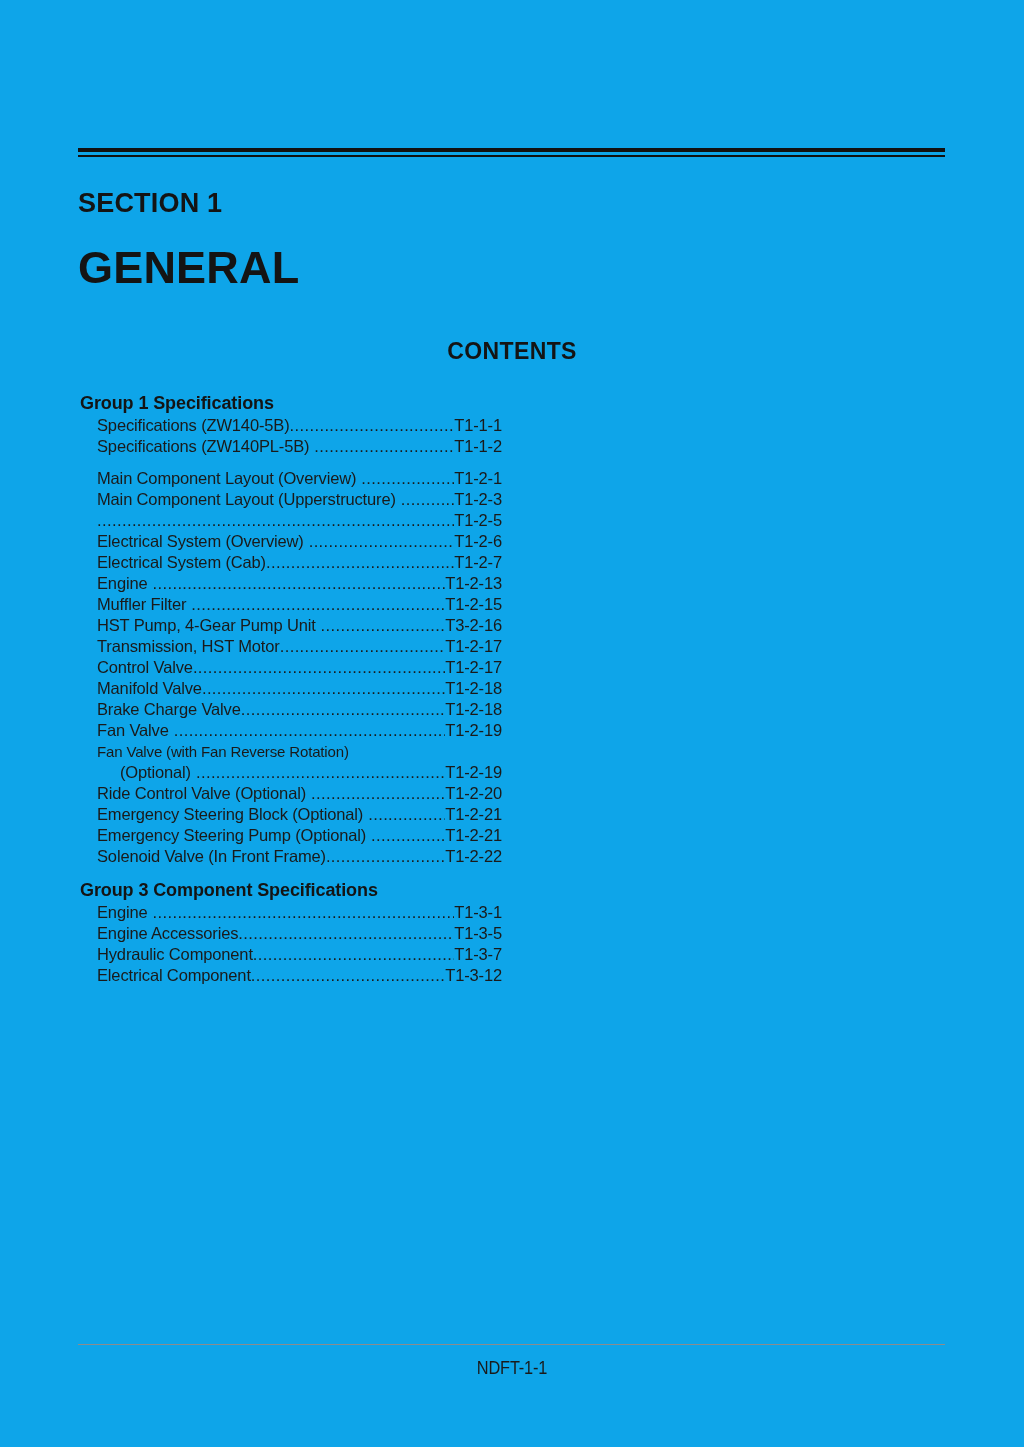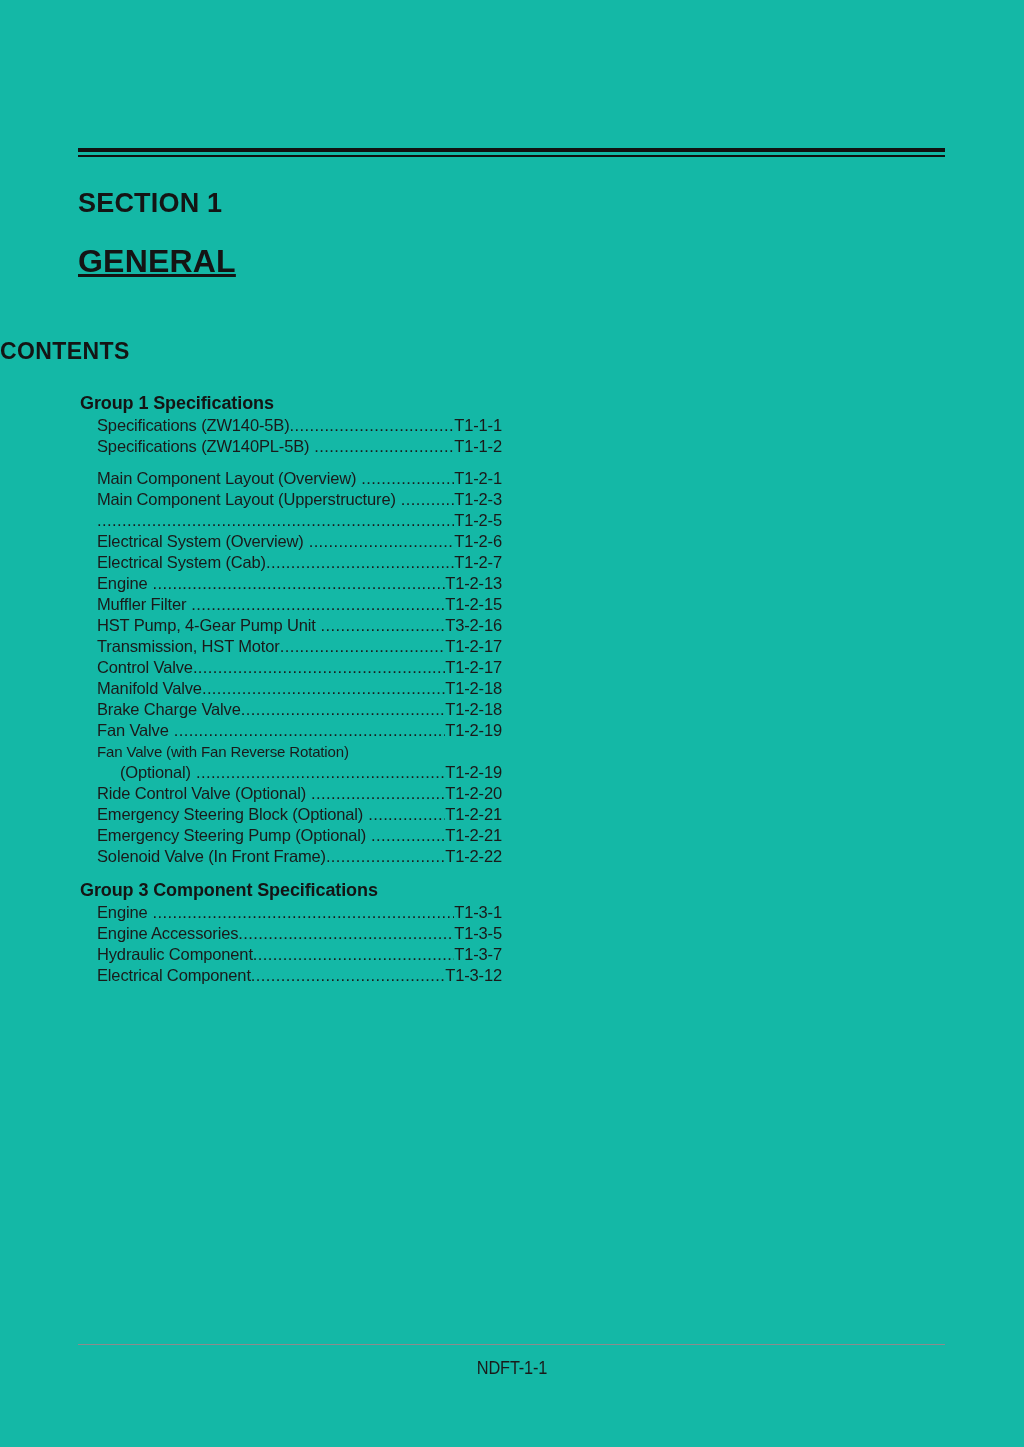--- a/index.html
+++ b/index.html
@@ -16,21 +16,21 @@
     color: #1a1a1a;
     -webkit-font-smoothing: antialiased;
   }
 
   .page {
     position: absolute;
     left: 0;
     top: 0;
     width: 1024px;
     height: 1447px;
-    background: #14b8a6;
+    background: #0ea5e9;
     overflow: hidden;
   }
 
   
   .top-rule {
     position: absolute;
     left: 78px;
     top: 148px;
     width: 867px;
     height: 9px;
@@ -60,32 +60,32 @@
     font-size: 27px;
     font-weight: bold;
     letter-spacing: 0.2px;
     color: #141414;
     line-height: 1;
   }
   .section-title {
     position: absolute;
     left: 78px;
     top: 245px;
-    font-size: 32px;
+    font-size: 45px;
     font-weight: bold;
     letter-spacing: 0.2px;
     color: #141414;
     line-height: 1;
-    text-decoration: underline;
   }
   .contents-heading {
     position: absolute;
     left: 0;
     top: 340px;
     width: 1024px;
+    text-align: center;
     font-size: 23px;
     font-weight: bold;
     letter-spacing: 0.4px;
     color: #141414;
     line-height: 1;
   }
 
   
   .toc {
     position: absolute;

